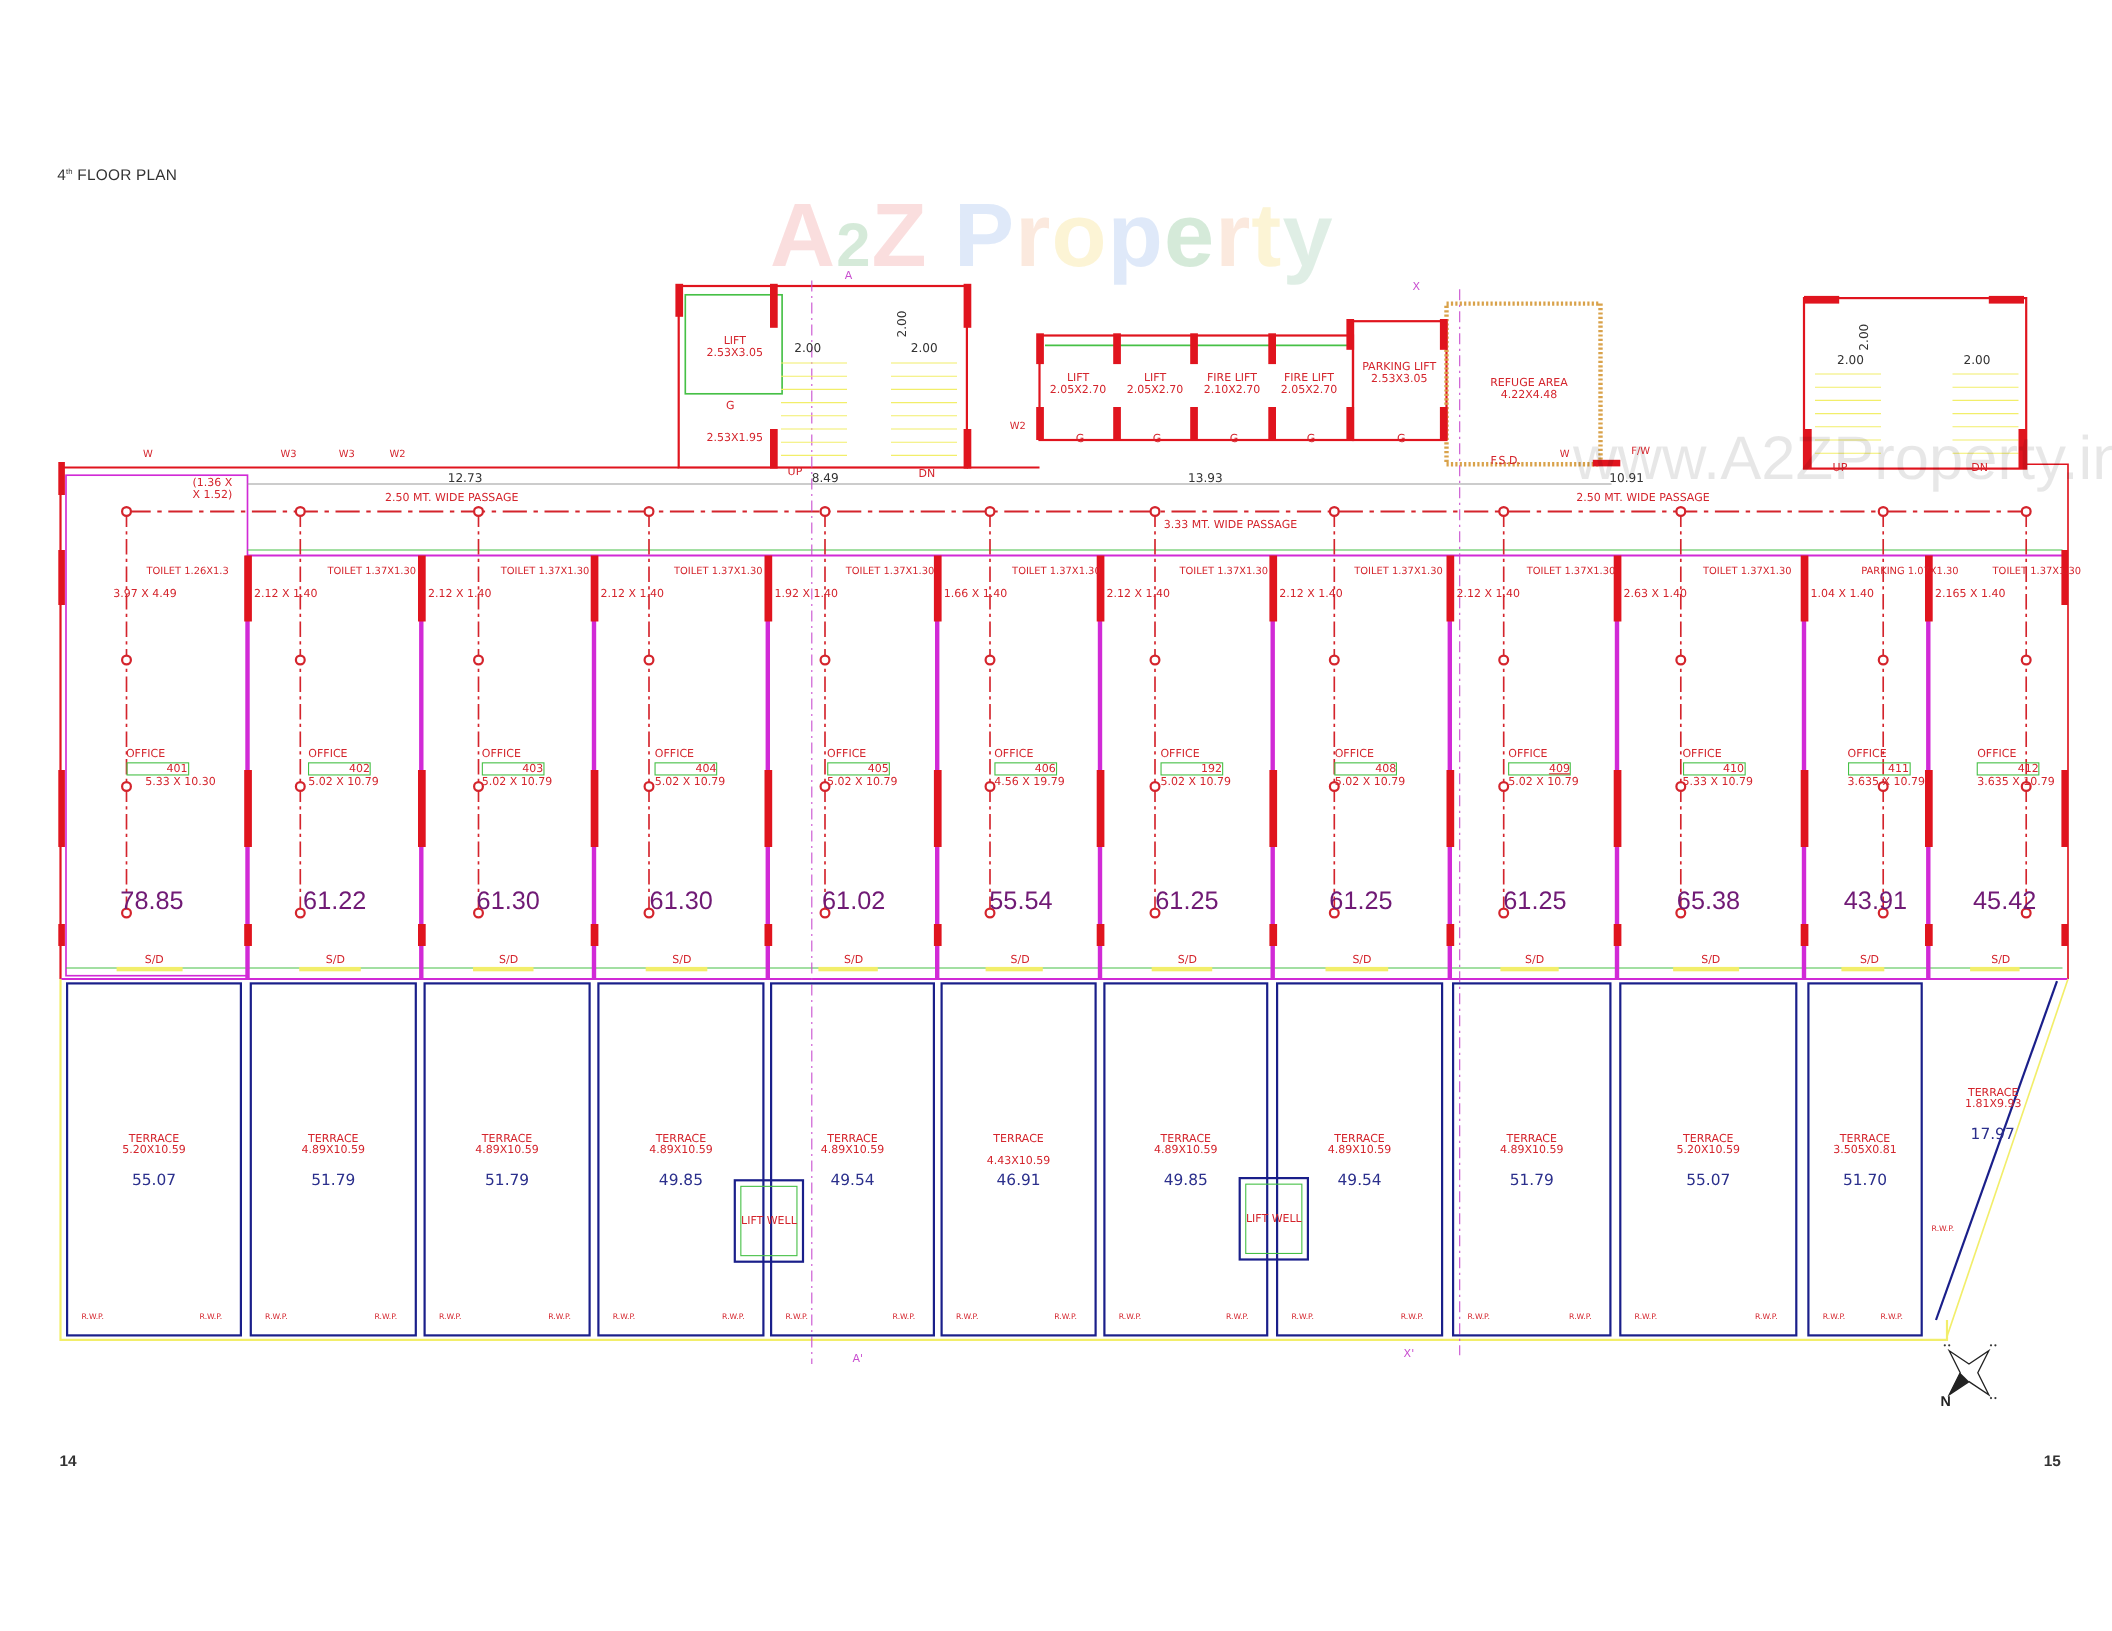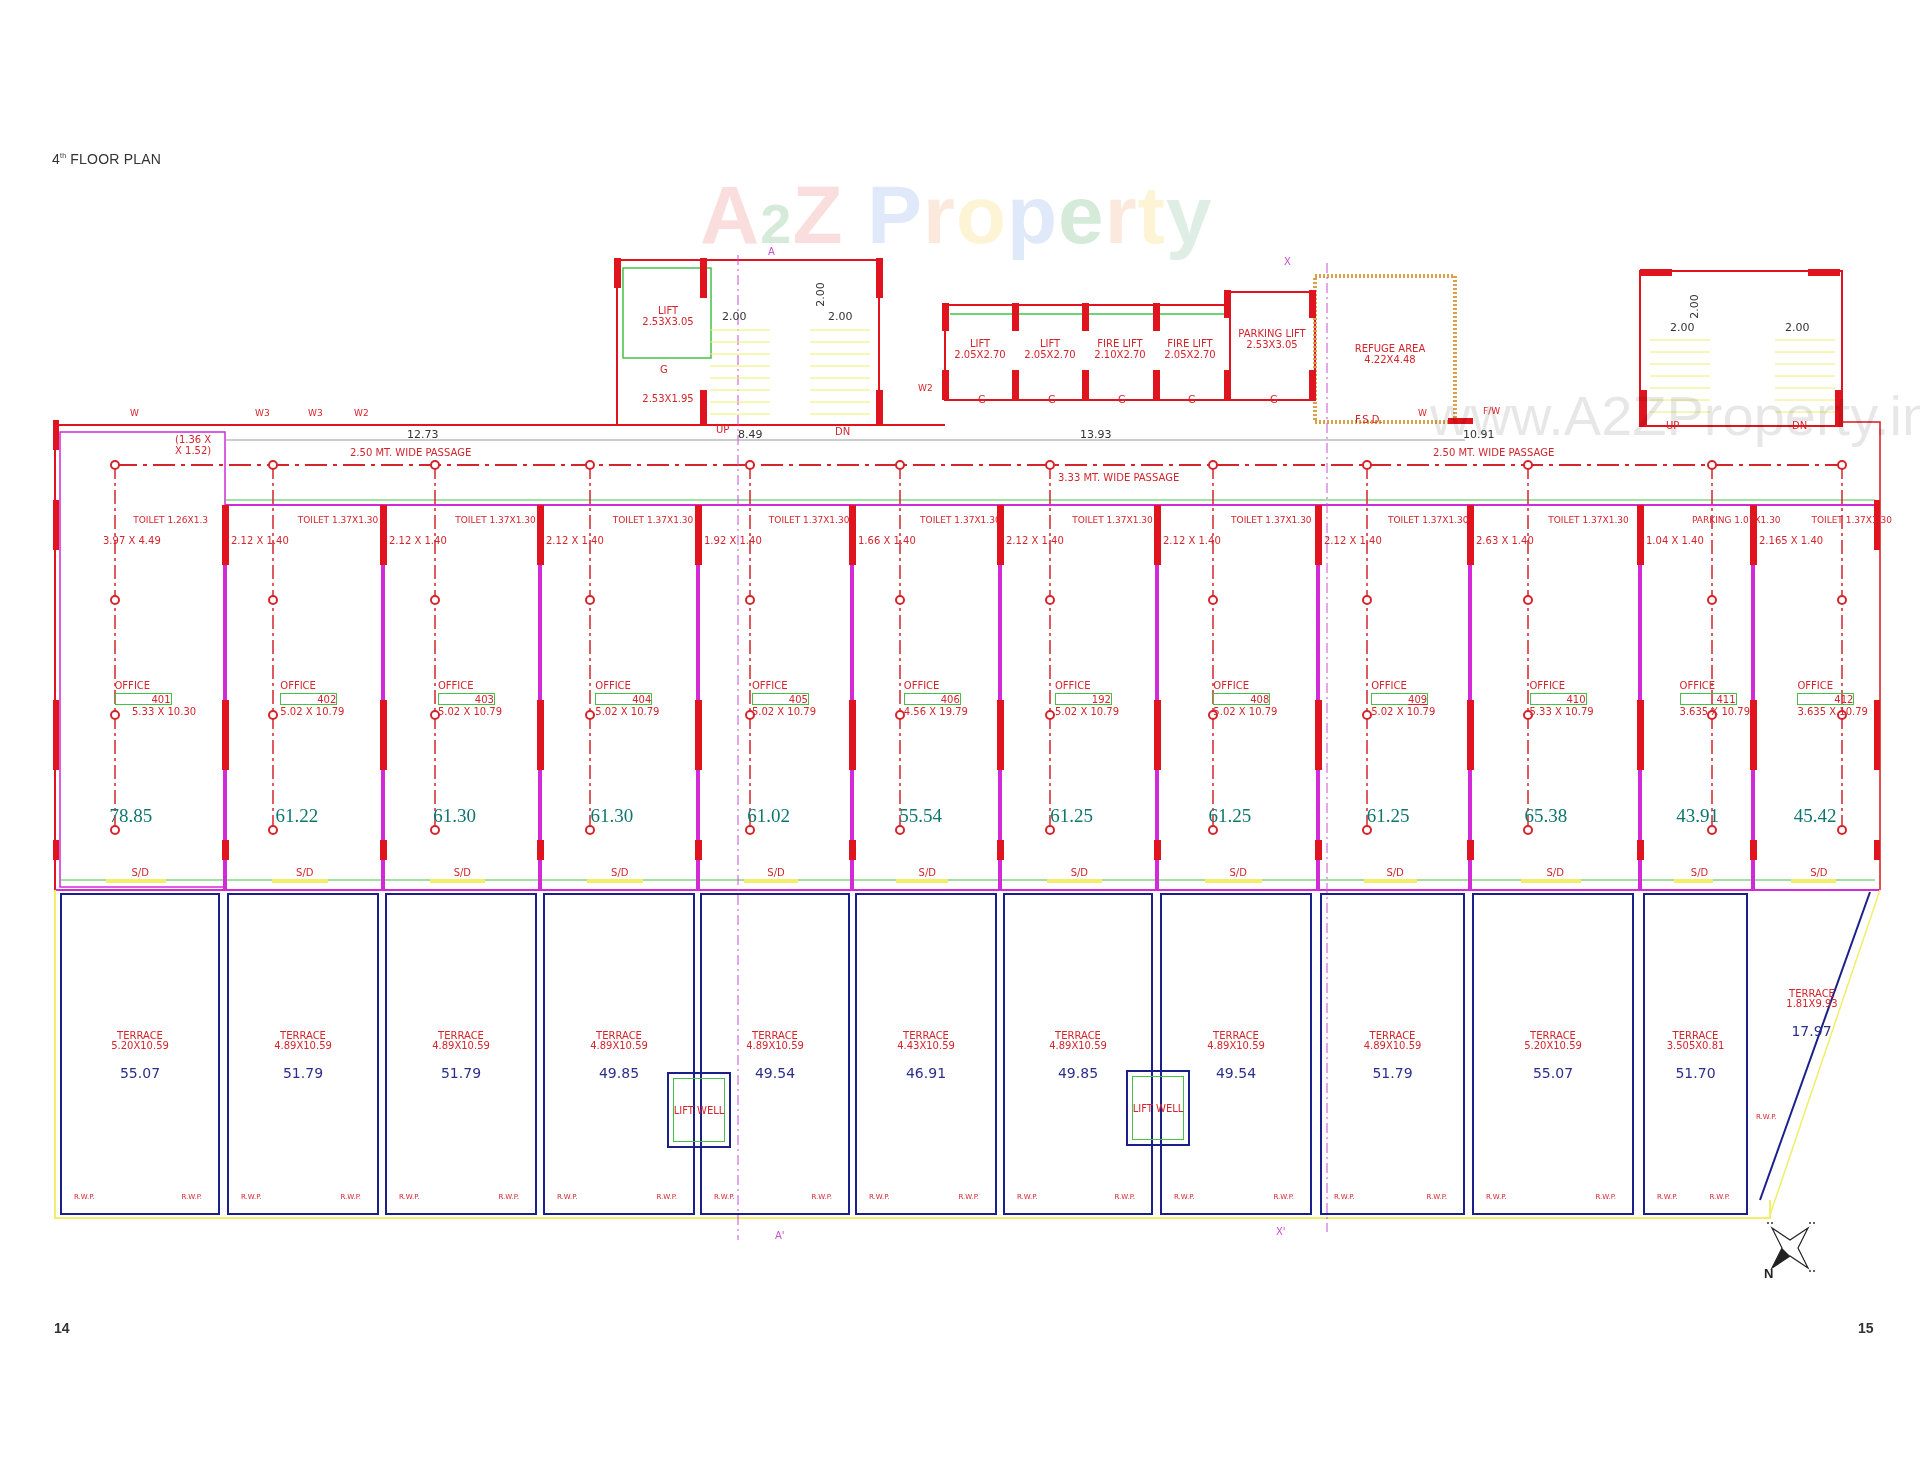--- a/index.html
+++ b/index.html
@@ -3,21 +3,21 @@
 <meta charset="utf-8">
 <style>
   html,body{margin:0;padding:0;background:#fff;}
   body{width:1920px;height:1483px;position:relative;overflow:hidden;font-family:"DejaVu Sans",sans-serif;}
   .abs{position:absolute;}
   .title{left:52px;top:151px;font-family:"Liberation Sans",sans-serif;font-size:14px;color:#333;letter-spacing:0.2px;}
   .title sup{font-size:7px;}
   .pagenum{font-family:"Liberation Sans",sans-serif;font-weight:bold;font-size:14px;color:#333;}
   .cad{font-family:"DejaVu Sans",sans-serif;color:#d4242c;font-size:10px;line-height:11px;text-align:center;white-space:nowrap;}
   .cad-sm{font-size:9px;line-height:10px;}
-  .area-pink{font-family:Liberation Serif, serif;color:#0f766e;font-size:19px;}
+  .area-pink{font-family:Liberation Sans, sans-serif;color:#701a75;font-size:23px;}
   .area-blue{font-family:"DejaVu Sans",sans-serif;color:#2b2f8c;font-size:14px;text-align:center;}
   .dim{font-family:"DejaVu Sans",sans-serif;color:#333;font-size:11px;}
   .wm1{left:700px;top:168px;font-family:"Liberation Sans",sans-serif;font-weight:bold;font-size:82px;letter-spacing:1px;opacity:0.28;white-space:nowrap;}
   .wm2{left:1430px;top:383px;font-family:"Liberation Sans",sans-serif;font-size:56px;color:#000;opacity:0.09;white-space:nowrap;}
   svg.plan{position:absolute;left:0;top:0;}
   .rwp{font-size:7px;color:#d4242c;font-family:"DejaVu Sans",sans-serif;}
 </style>
 </head>
 <body>
 
@@ -481,21 +481,21 @@
     </div>
     <div class="abs" style="left: 700px; top: 893px; width: 150px; height: 322px; border: 2px solid rgb(26, 31, 138); box-sizing: border-box;">
       <div class="cad" style="position:absolute;left:0;right:0;top:135px;">TERRACE</div>
       <div class="cad" style="position:absolute;left:0;right:0;top:145px;">4.89X10.59</div>
       <div class="area-blue" style="position:absolute;left:0;right:0;top:170px;">49.54</div>
       <div class="rwp" style="position:absolute;left:12px;top:298px;">R.W.P.</div>
       <div class="rwp" style="position:absolute;right:16px;top:298px;">R.W.P.</div>
     </div>
     <div class="abs" style="left: 855px; top: 893px; width: 142px; height: 322px; border: 2px solid rgb(26, 31, 138); box-sizing: border-box;">
       <div class="cad" style="position:absolute;left:0;right:0;top:135px;">TERRACE</div>
-      <div class="cad" style="position:absolute;left:0;right:0;top:145px;">4.43X10.59</div>
+      <div class="cad" style="position:absolute;left:0;right:0;top:155px;">4.43X10.59</div>
       <div class="area-blue" style="position:absolute;left:0;right:0;top:170px;">46.91</div>
       <div class="rwp" style="position:absolute;left:12px;top:298px;">R.W.P.</div>
       <div class="rwp" style="position:absolute;right:16px;top:298px;">R.W.P.</div>
     </div>
     <div class="abs" style="left: 1003px; top: 893px; width: 150px; height: 322px; border: 2px solid rgb(26, 31, 138); box-sizing: border-box;">
       <div class="cad" style="position:absolute;left:0;right:0;top:135px;">TERRACE</div>
       <div class="cad" style="position:absolute;left:0;right:0;top:145px;">4.89X10.59</div>
       <div class="area-blue" style="position:absolute;left:0;right:0;top:170px;">49.85</div>
       <div class="rwp" style="position:absolute;left:12px;top:298px;">R.W.P.</div>
       <div class="rwp" style="position:absolute;right:16px;top:298px;">R.W.P.</div>

